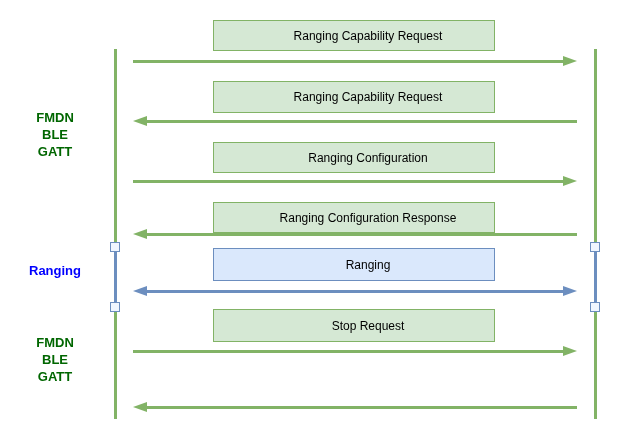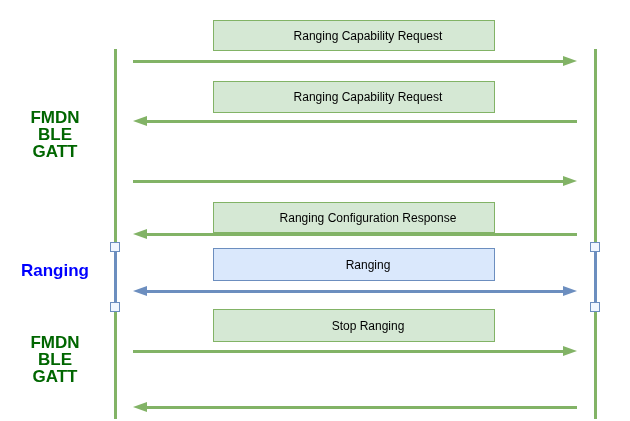--- a/index.html
+++ b/index.html
@@ -4,21 +4,21 @@
 <style>
   html,body { margin:0; padding:0; background:#ffffff; }
   .stage {
     position:relative; width:630px; height:421px;
     background:#ffffff; overflow:hidden;
     font-family:"Liberation Sans", sans-serif;
   }
   
   .phase-label {
     position:absolute; left:15px; width:80px;
-    text-align:center; font-weight:bold; font-size:17px; line-height:17px;
+    text-align:center; font-weight:bold; font-size:13px; line-height:17px;
     white-space:pre-line;
   }
   .phase-gatt    { color:#006600; }
   .phase-ranging { color:#0000ff; }
   
   .ll-seg { position:absolute; width:3px; }
   .ll-green { background:#82b366; }
   .ll-blue  { background:#6c8ebf; }
   .ll-marker {
     position:absolute; width:10px; height:10px; box-sizing:border-box;
@@ -82,39 +82,40 @@
     <div class="line line-green"></div>
     <div class="head head-r head-green"></div>
   </div>
 
   <div class="msg-box box-green" style="top:81px; height:32px;">Ranging Capability Request</div>
   <div class="arrow has-l" style="top:116px;">
     <div class="line line-green"></div>
     <div class="head head-l head-green"></div>
   </div>
 
+  <div class="msg-box box-green" style="top:142px; height:31px;">Ranging Configuration</div>
   <div class="arrow has-r" style="top:176px;">
     <div class="line line-green"></div>
     <div class="head head-r head-green"></div>
   </div>
 
   <div class="msg-box box-green" style="top:194px; height:31px;margin-top:8px;">Ranging Configuration Response</div>
   <div class="arrow has-l" style="top:229px;">
     <div class="line line-green"></div>
     <div class="head head-l head-green"></div>
   </div>
 
   <div class="msg-box box-blue" style="top:248px; height:33px;">Ranging</div>
   <div class="arrow has-l has-r" style="top:286px;">
     <div class="line line-blue"></div>
     <div class="head head-l head-blue"></div>
     <div class="head head-r head-blue"></div>
   </div>
 
-  <div class="msg-box box-green" style="top:309px; height:33px;">Stop Ranging</div>
+  <div class="msg-box box-green" style="top:309px; height:33px;">Stop Request</div>
   <div class="arrow has-r" style="top:346px;">
     <div class="line line-green"></div>
     <div class="head head-r head-green"></div>
   </div>
 
   <div class="arrow has-l" style="top:402px;">
     <div class="line line-green"></div>
     <div class="head head-l head-green"></div>
   </div>
 

